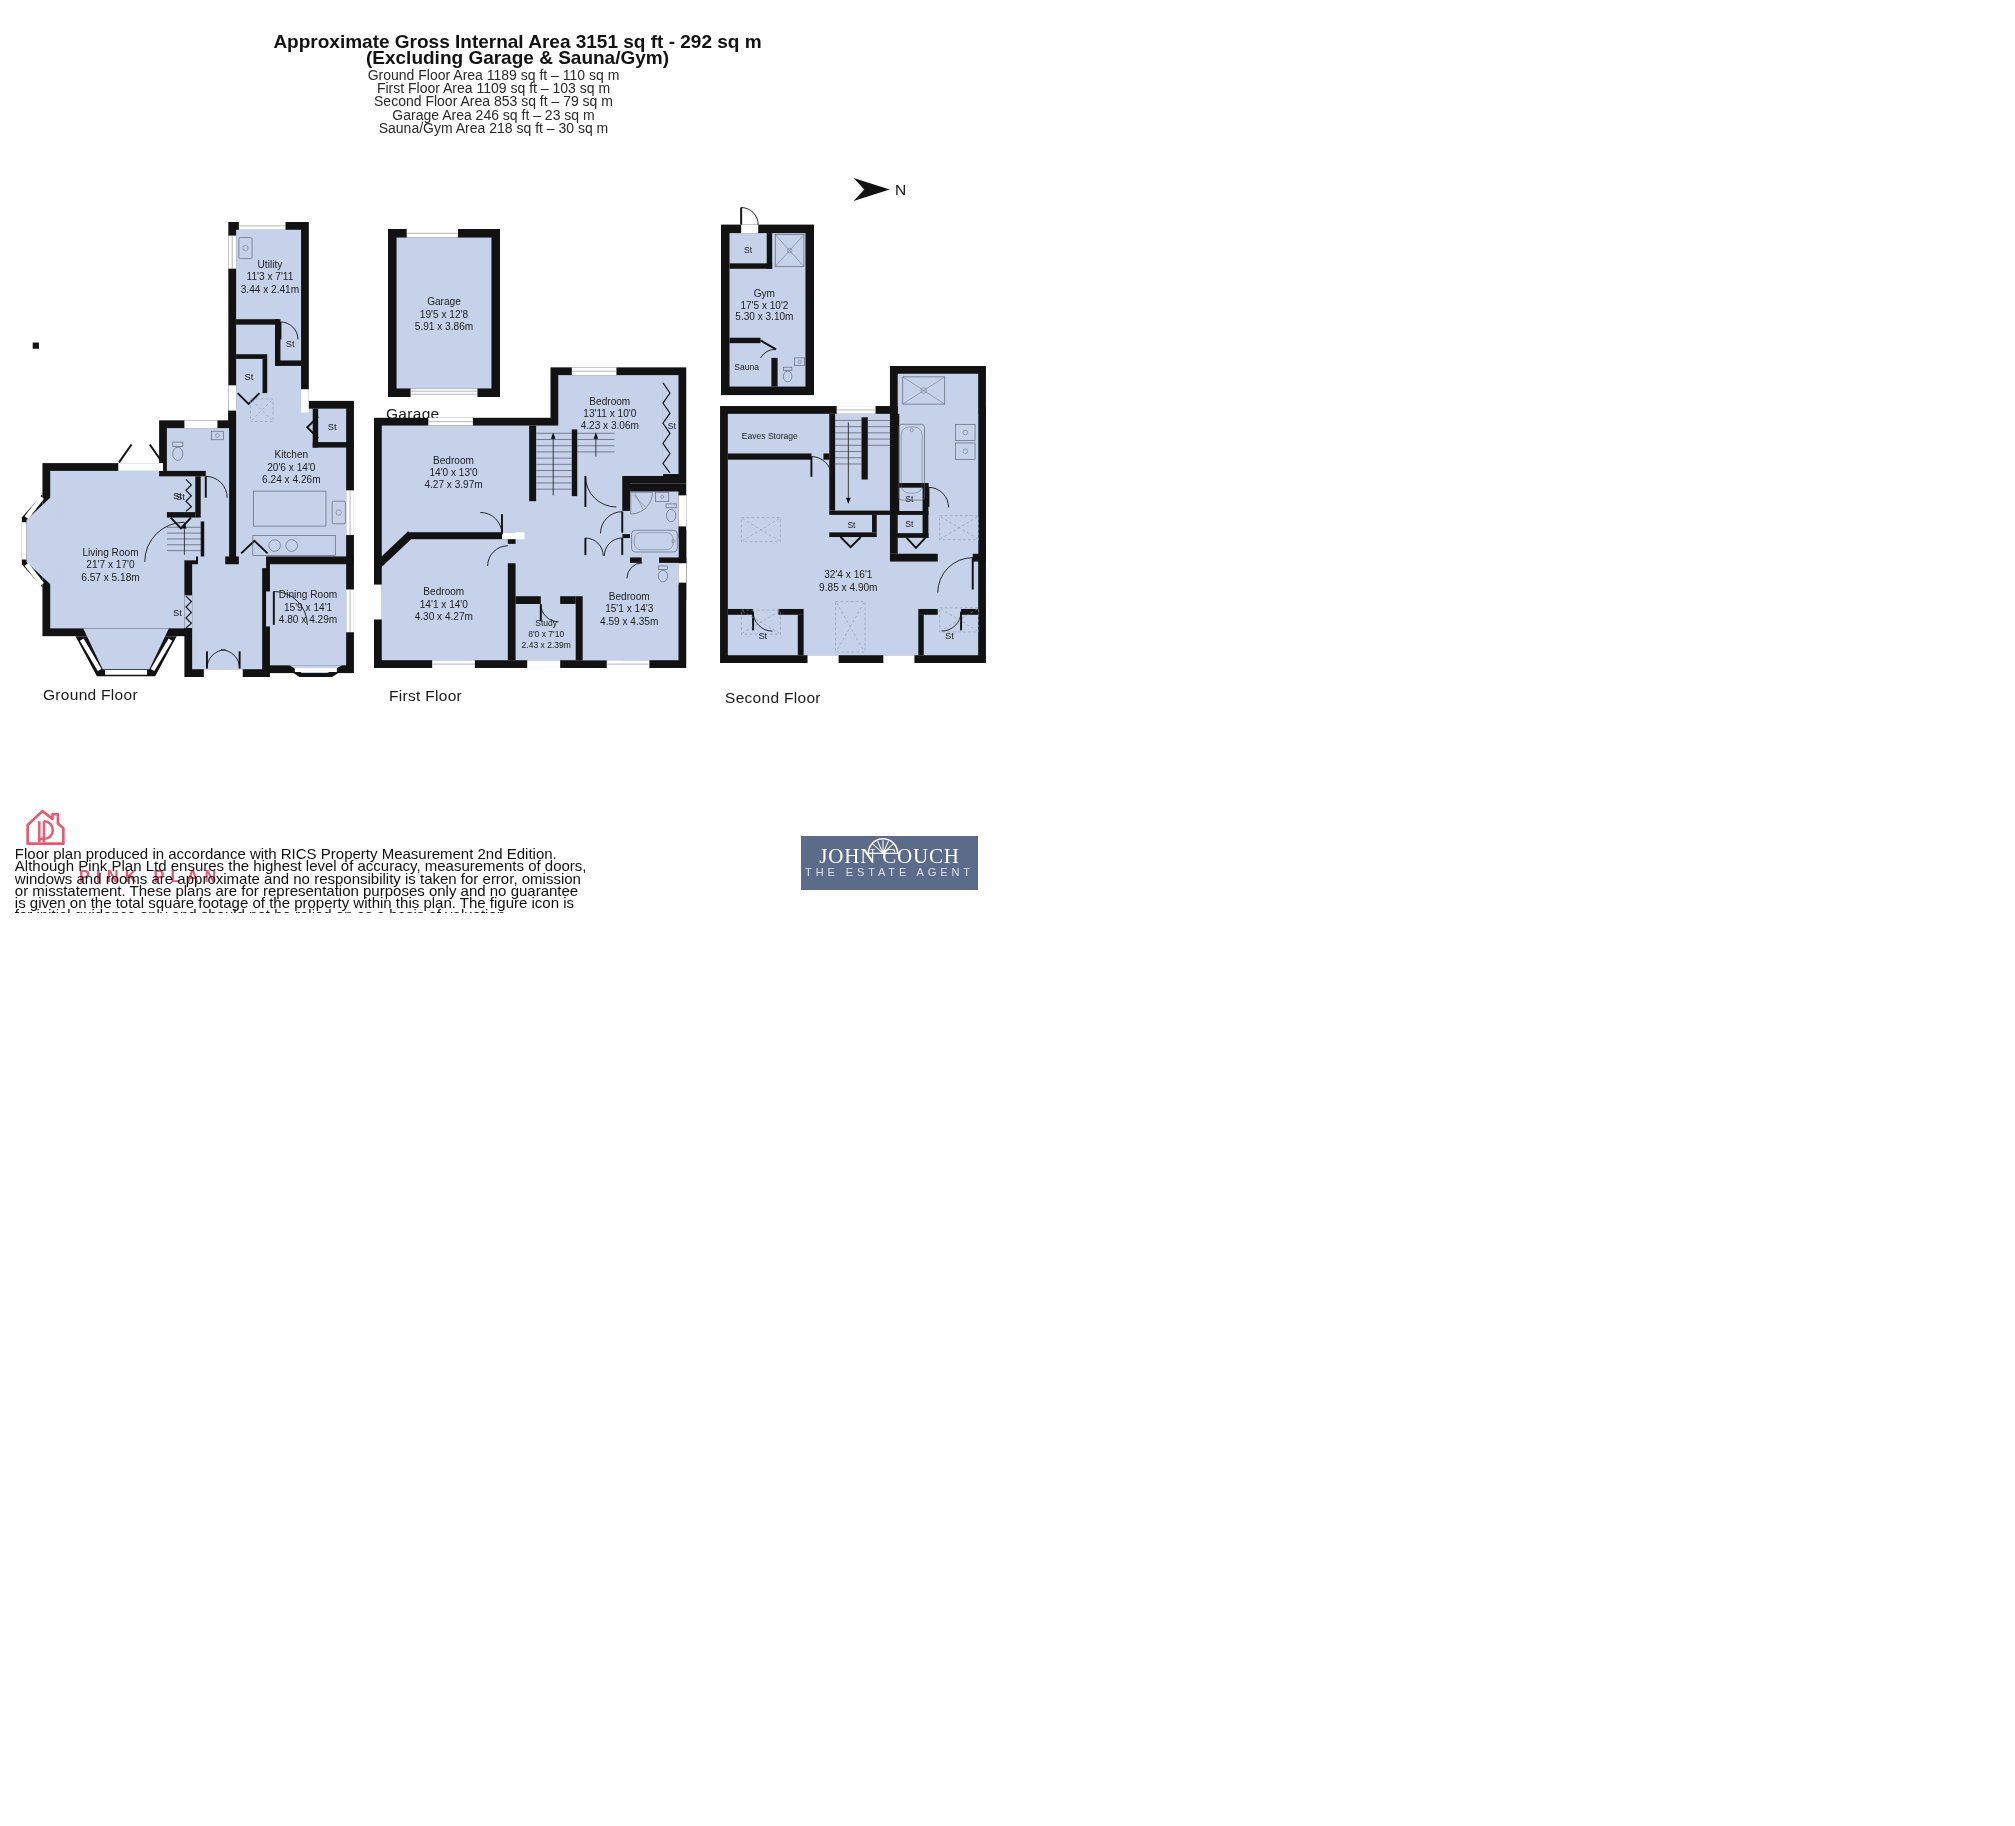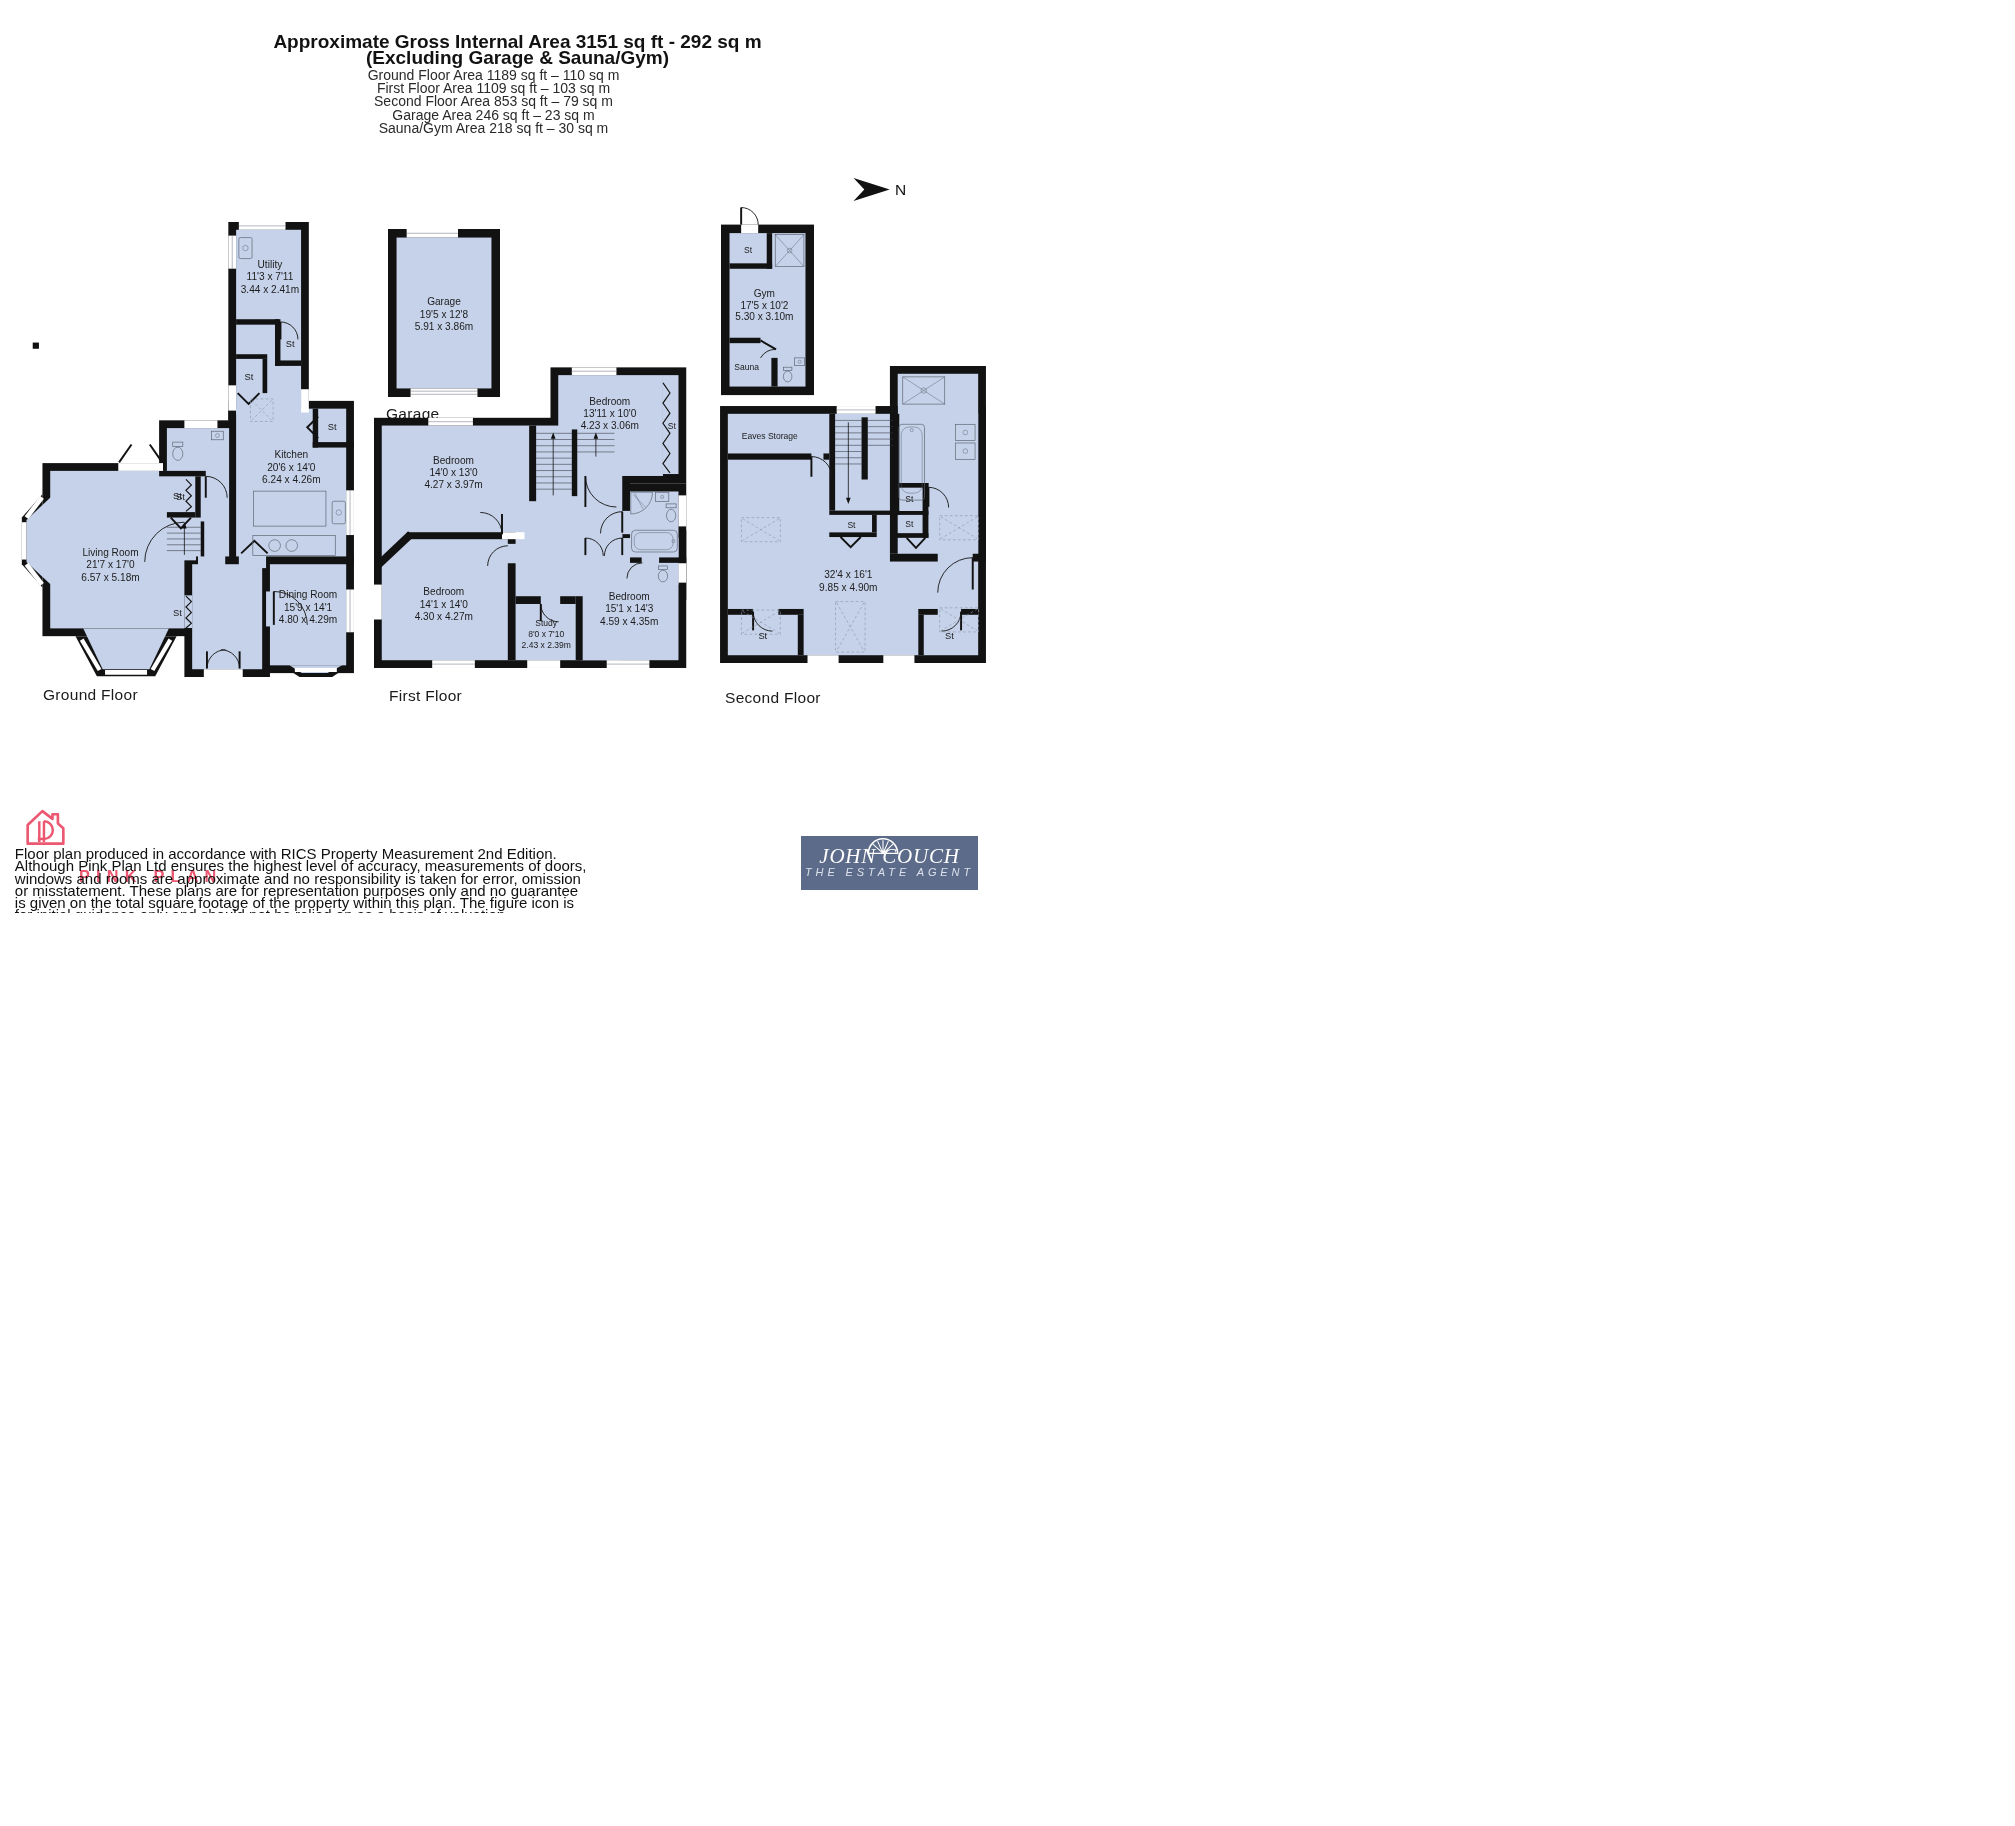--- a/index.html
+++ b/index.html
@@ -22,21 +22,21 @@
   .fx{fill:none;stroke:#5a6270;stroke-width:1.7;}
   .fxt{fill:none;stroke:#5a6270;stroke-width:1.2;}
   .door{fill:none;stroke:#1a1a1a;stroke-width:2.4;}
   .leaf{stroke:#121212;stroke-width:5;fill:none;}
   .zig{stroke:#121212;stroke-width:3;fill:none;}
   .dash{fill:none;stroke:#8d96a8;stroke-width:1.6;stroke-dasharray:7 6;}
   .tread{stroke:#30343c;stroke-width:1.4;}
   .arrow{stroke:#111;stroke-width:2;}
   .brand{font-size:16.3px;letter-spacing:6.2px;font-weight:bold;margin-top:48px;}
   .disclaimer{font-size:15px;line-height:12.3px;color:#101010;width:578px;}
-  .agent-box{width:177px;height:54px;text-align:center;font-style:italic;}
+  .agent-box{width:177px;height:54px;text-align:center;}
   .agent-name{font-family:"Liberation Serif",serif;font-size:21px;letter-spacing:0.8px;
               color:#ffffff;margin-top:10px;line-height:20px;}
   .agent-tag{font-size:11px;letter-spacing:3.9px;color:#dbe1ec;margin-top:0;}
 </style>
 </head>
 <body>
 
 <div class="sheet">
 
   <div class="abs header">

